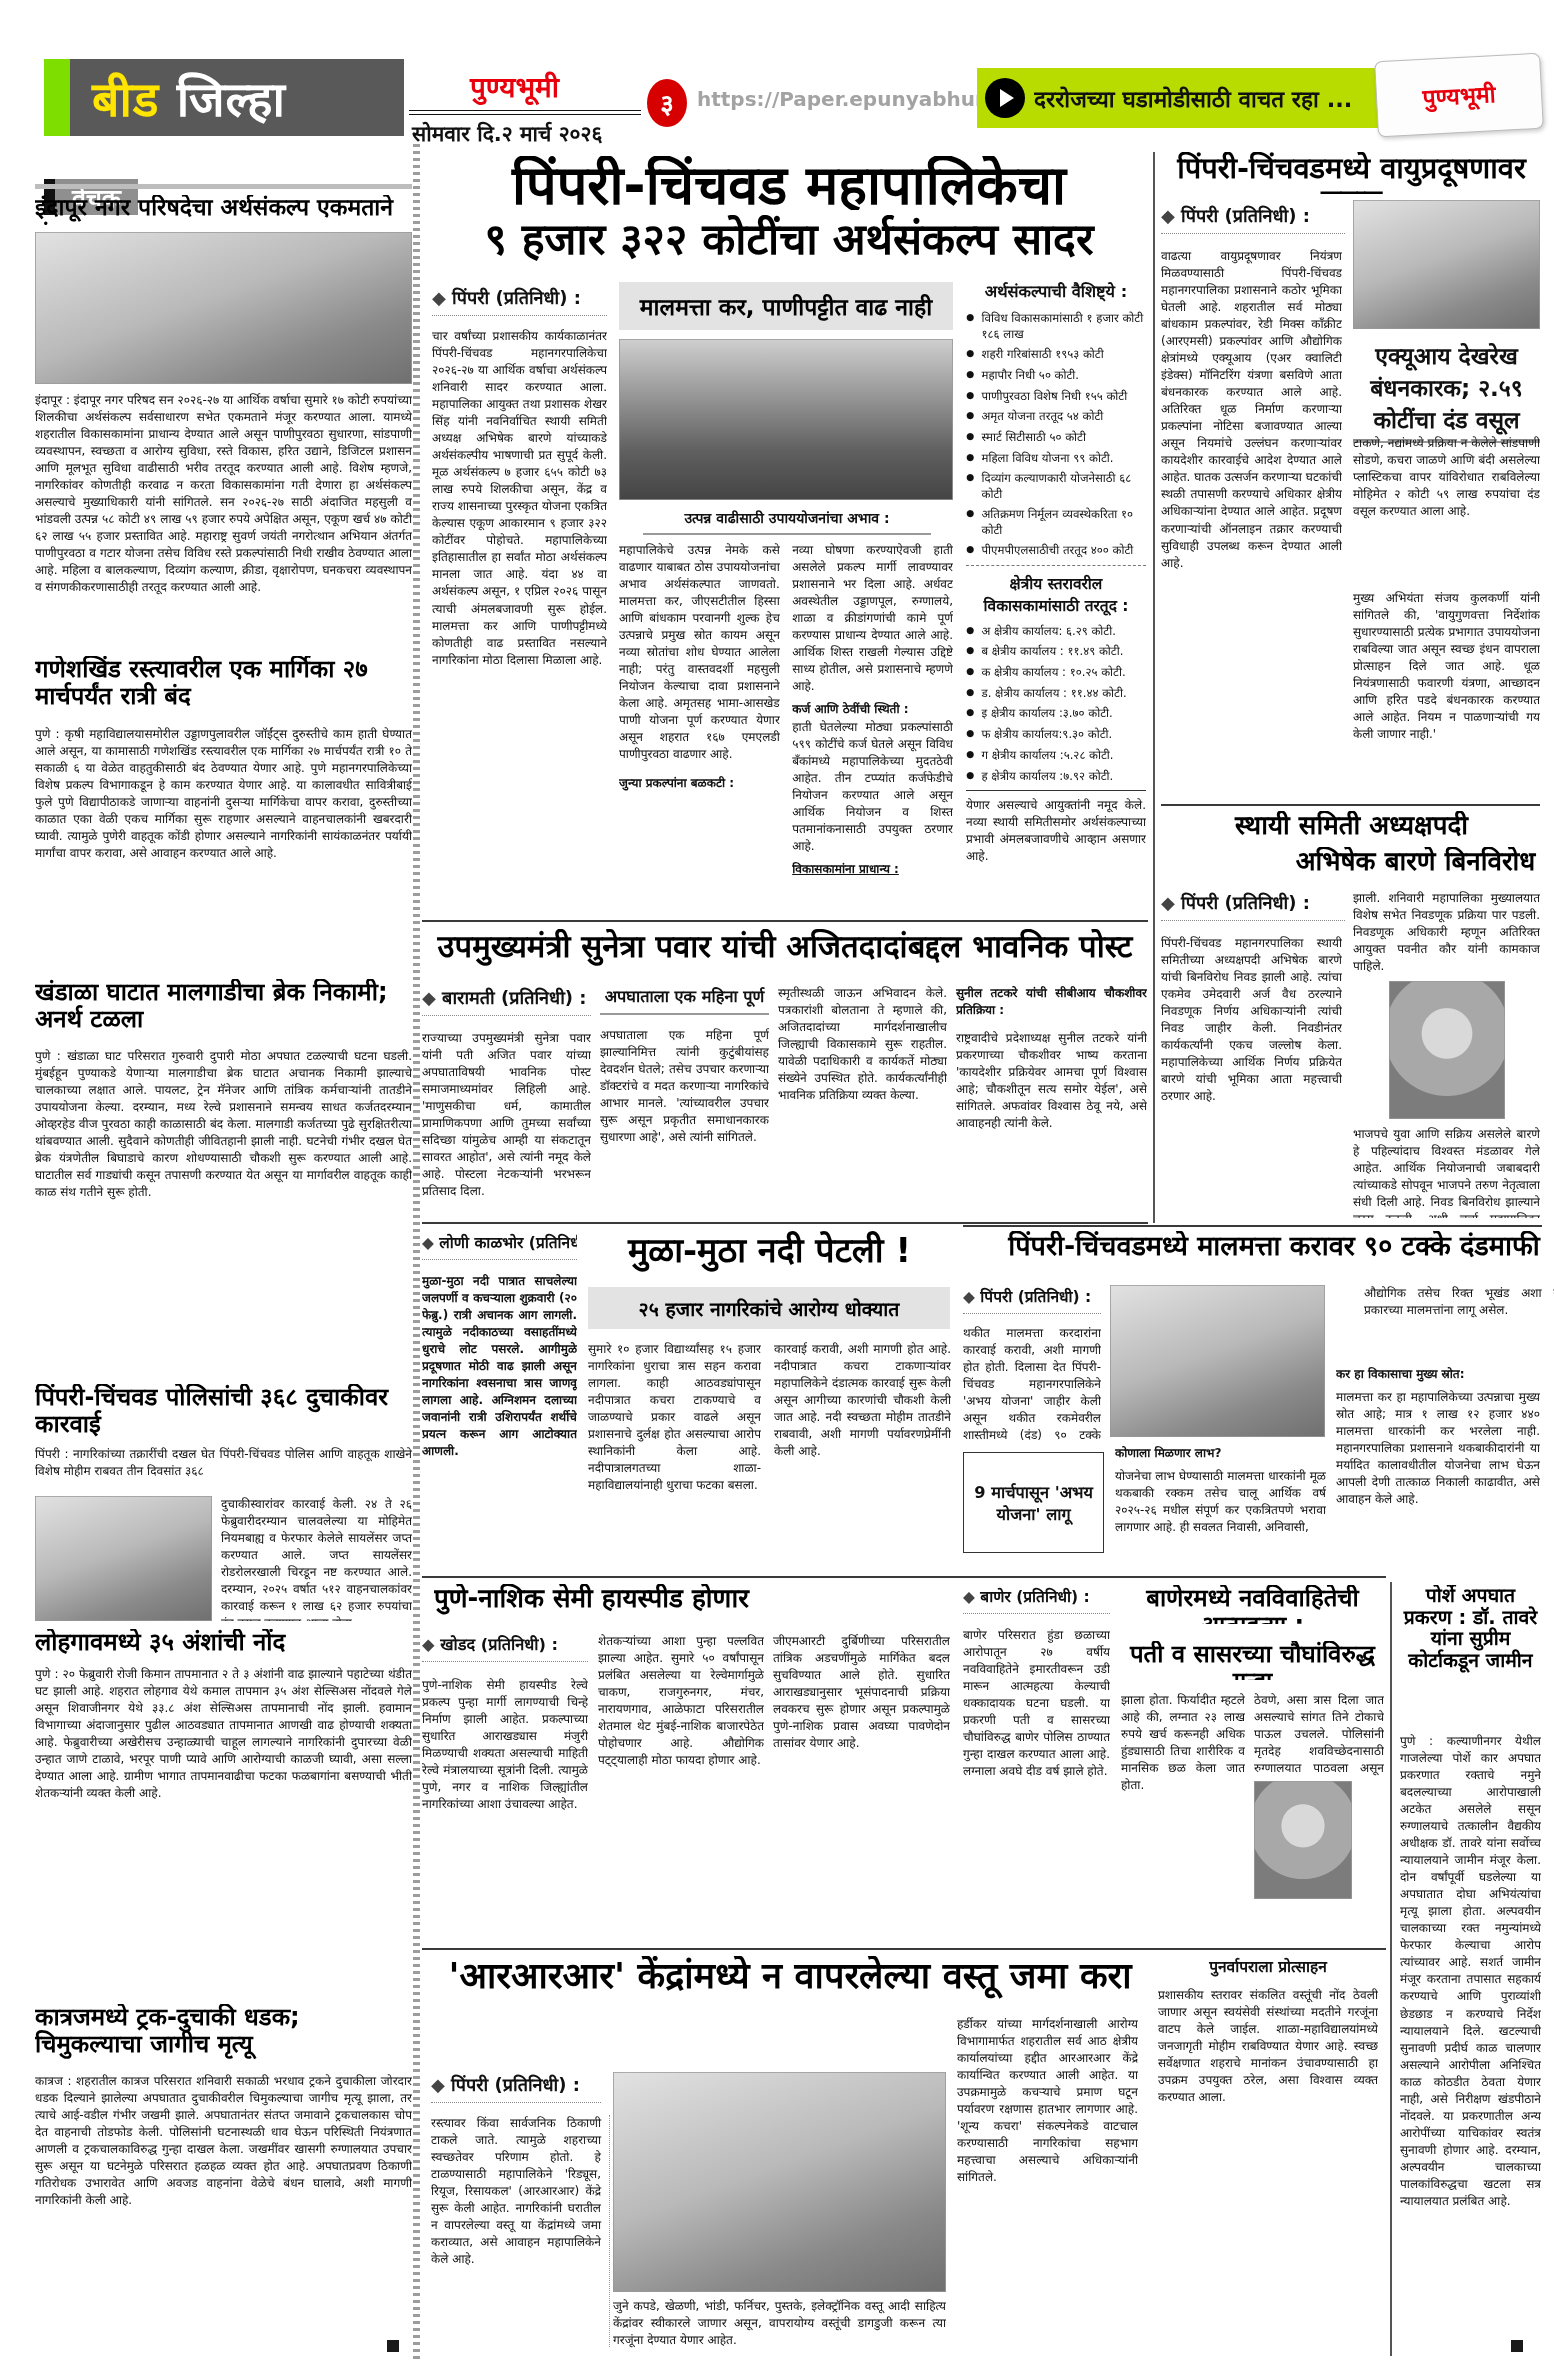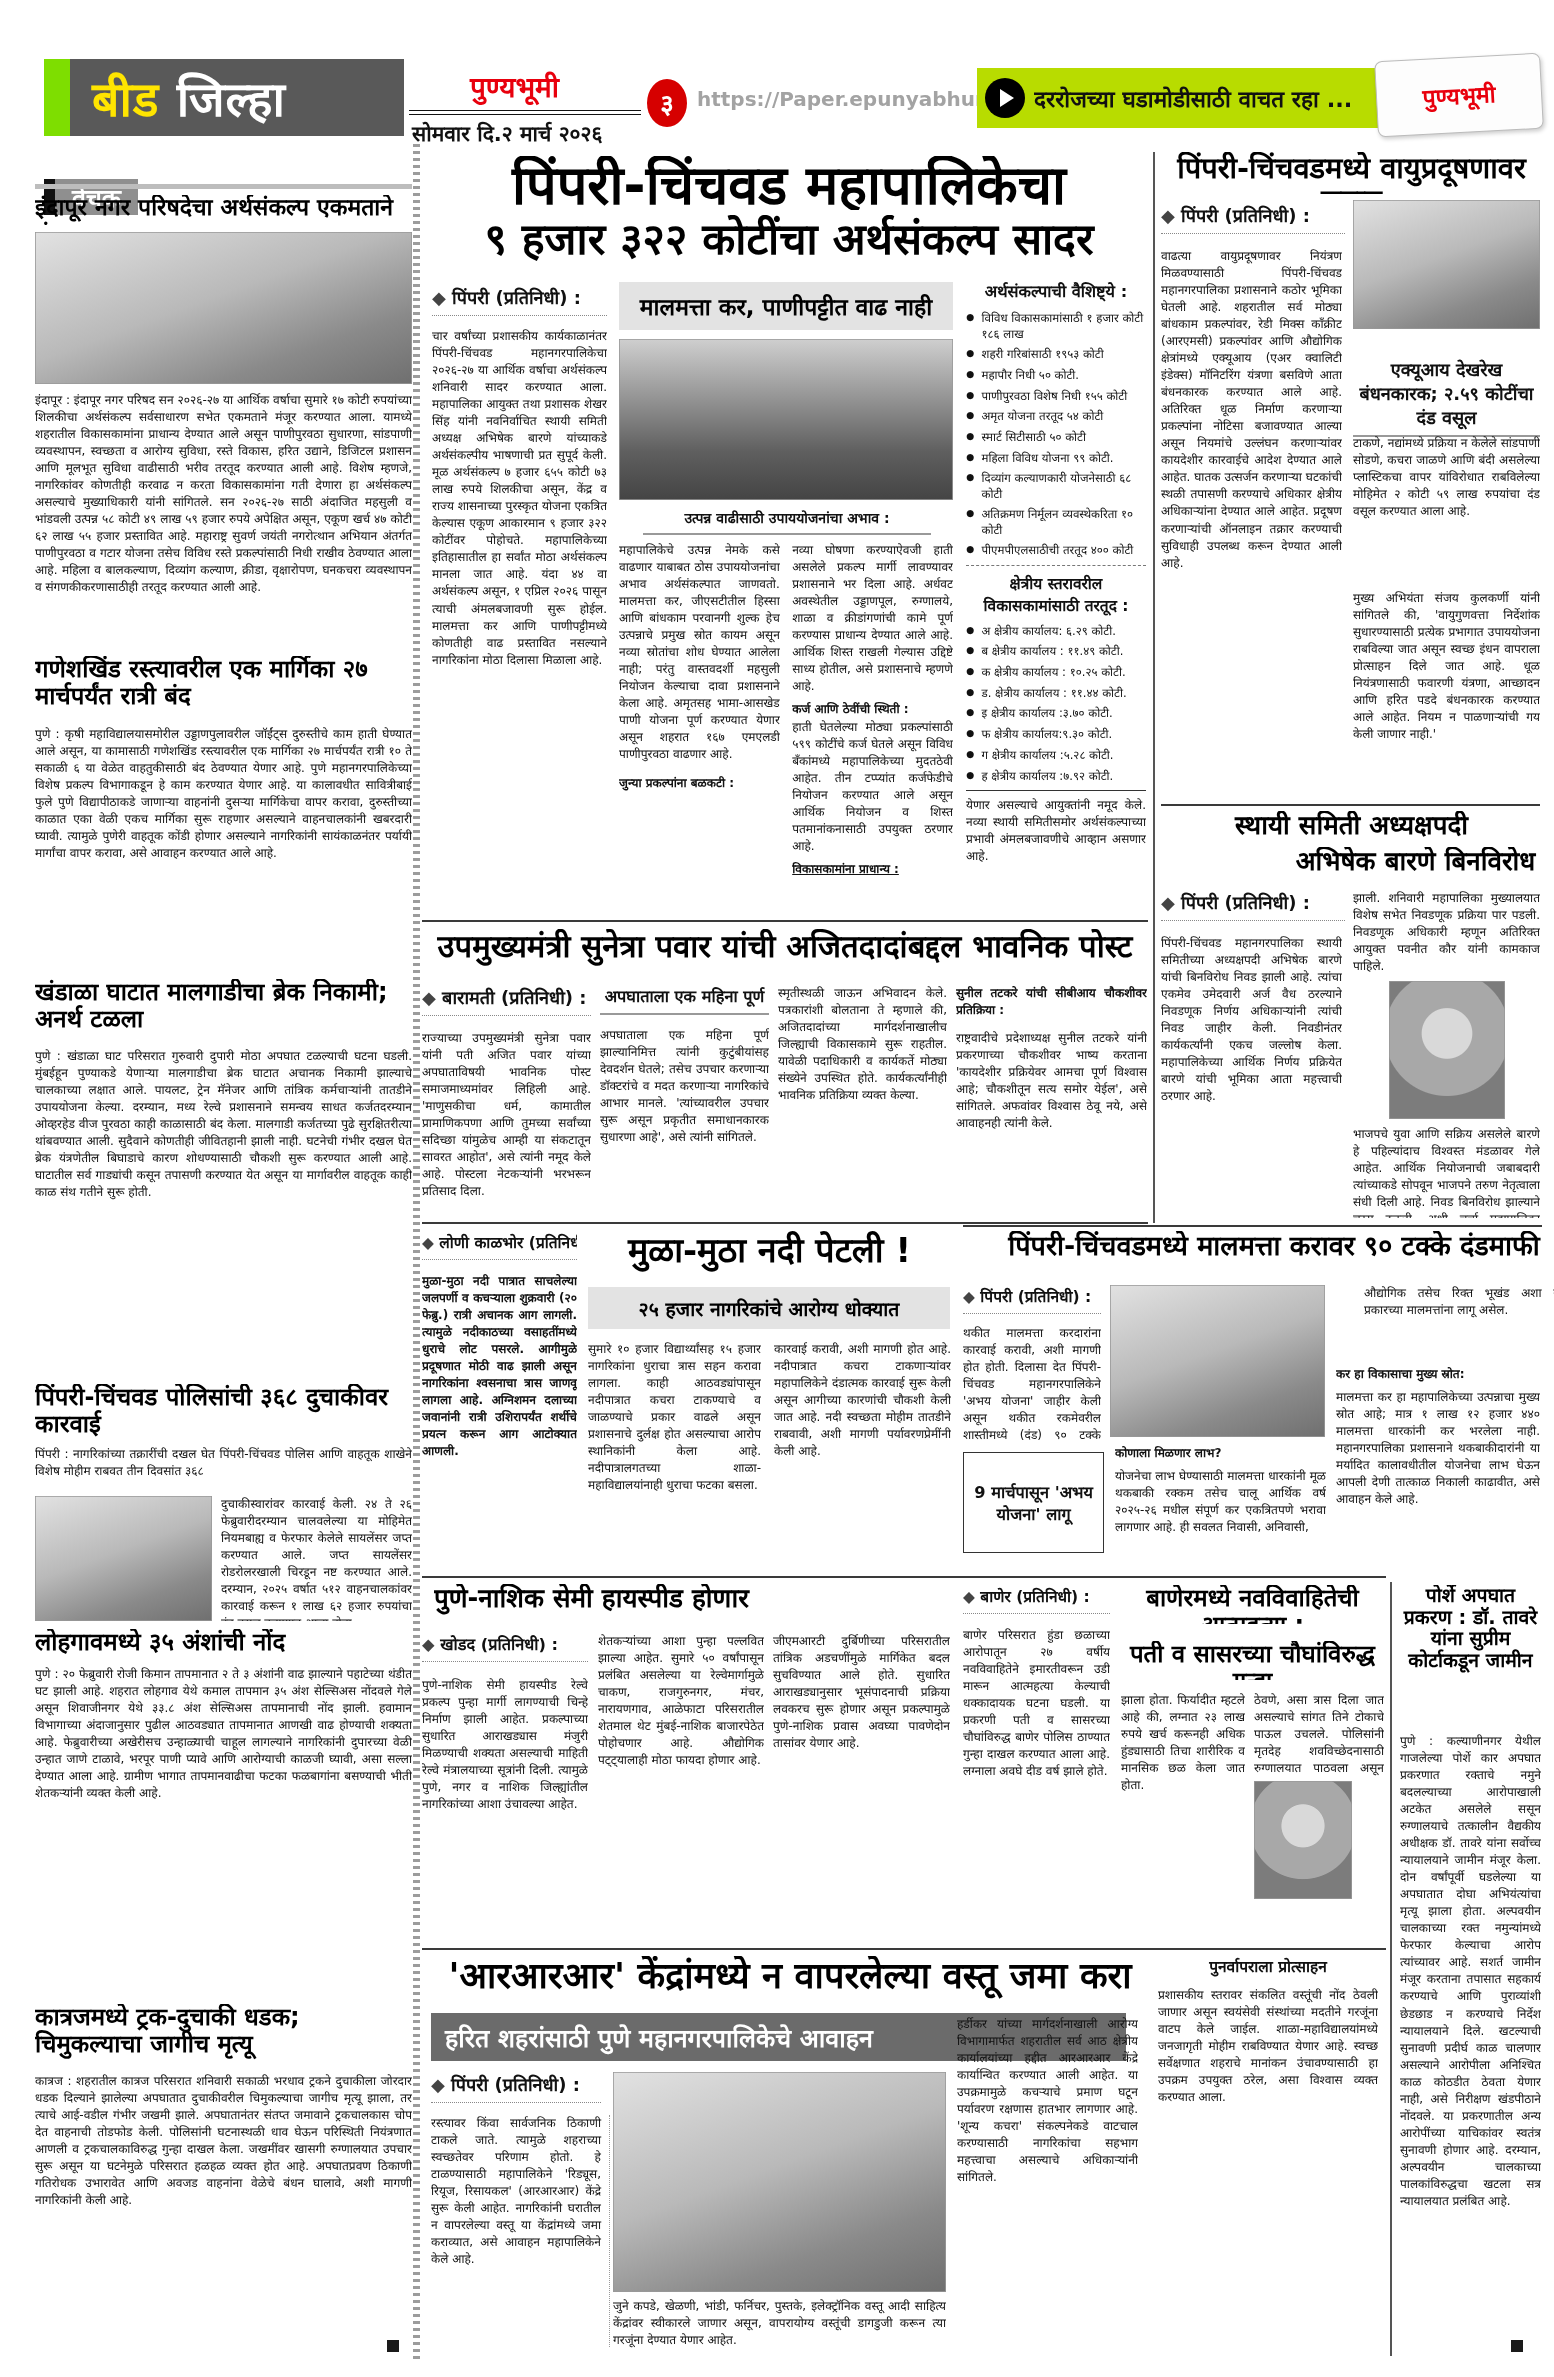--- a/index.html
+++ b/index.html
@@ -169,34 +169,33 @@
 
   <div class="abs head" style="left:434px;top:1584px;width:356px;height:39px;font-size:26px;">पुणे-नाशिक सेमी हायस्पीड होणार</div>
   <div class="abs byline" style="left:422px;top:1633px;width:166px;font-size:16.3px;">खोडद (प्रतिनिधी) :</div>
   <div class="abs body" style="left:422px;top:1677px;width:166px;height:262px;">पुणे-नाशिक सेमी हायस्पीड रेल्वे प्रकल्प पुन्हा मार्गी लागण्याची चिन्हे निर्माण झाली आहेत. प्रकल्पाच्या सुधारित आराखड्यास मंजुरी मिळण्याची शक्यता असल्याची माहिती रेल्वे मंत्रालयाच्या सूत्रांनी दिली. त्यामुळे पुणे, नगर व नाशिक जिल्ह्यांतील नागरिकांच्या आशा उंचावल्या आहेत.</div>
   <div class="abs body" style="left:598px;top:1633px;width:166px;height:305px;">शेतकऱ्यांच्या आशा पुन्हा पल्लवित झाल्या आहेत. सुमारे ५० वर्षांपासून प्रलंबित असलेल्या या रेल्वेमार्गामुळे चाकण, राजगुरुनगर, मंचर, नारायणगाव, आळेफाटा परिसरातील शेतमाल थेट मुंबई-नाशिक बाजारपेठेत पोहोचणार आहे. औद्योगिक पट्ट्यालाही मोठा फायदा होणार आहे.</div>
   <div class="abs body" style="left:773px;top:1633px;width:177px;height:305px;">जीएमआरटी दुर्बिणीच्या परिसरातील तांत्रिक अडचणींमुळे मार्गिकेत बदल सुचविण्यात आले होते. सुधारित आराखड्यानुसार भूसंपादनाची प्रक्रिया लवकरच सुरू होणार असून प्रकल्पामुळे पुणे-नाशिक प्रवास अवघ्या पावणेदोन तासांवर येणार आहे.</div>
 
   <div class="hline abs" style="left:422px;top:1948px;width:964px;"></div>
 
   <div class="abs head center" style="left:430px;top:1956px;width:720px;height:50px;font-size:36px;">'आरआरआर' केंद्रांमध्ये न वापरलेल्या वस्तू जमा करा</div>
-  <div class="abs darkbox" style="left:431px;top:2013px;width:681px;height:48px;font-size:25px;">हरित शहरांसाठी पुणे महानगरपालिकेचे आवाहन</div>
   <div class="abs byline" style="left:431px;top:2072px;width:170px;">पिंपरी (प्रतिनिधी) :</div>
   <div class="abs body" style="left:431px;top:2115px;width:170px;height:232px;border-right:0.8px dotted #999;padding-right:7.7px;">रस्त्यावर किंवा सार्वजनिक ठिकाणी टाकले जाते. त्यामुळे शहराच्या स्वच्छतेवर परिणाम होतो. हे टाळण्यासाठी महापालिकेने 'रिड्यूस, रियूज, रिसायकल' (आरआरआर) केंद्रे सुरू केली आहेत. नागरिकांनी घरातील न वापरलेल्या वस्तू या केंद्रांमध्ये जमा कराव्यात, असे आवाहन महापालिकेने केले आहे.</div>
   <div class="abs photo" style="left:613px;top:2072px;width:333px;height:220px;"></div>
   <div class="abs body" style="left:613px;top:2298px;width:333px;height:51px;">जुने कपडे, खेळणी, भांडी, फर्निचर, पुस्तके, इलेक्ट्रॉनिक वस्तू आदी साहित्य केंद्रांवर स्वीकारले जाणार असून, वापरायोग्य वस्तूंची डागडुजी करून त्या गरजूंना देण्यात येणार आहेत.</div>
   <div class="abs body" style="left:957px;top:2016px;width:181px;height:333px;">हर्डीकर यांच्या मार्गदर्शनाखाली आरोग्य विभागामार्फत शहरातील सर्व आठ क्षेत्रीय कार्यालयांच्या हद्दीत आरआरआर केंद्रे कार्यान्वित करण्यात आली आहेत. या उपक्रमामुळे कचऱ्याचे प्रमाण घटून पर्यावरण रक्षणास हातभार लागणार आहे. 'शून्य कचरा' संकल्पनेकडे वाटचाल करण्यासाठी नागरिकांचा सहभाग महत्त्वाचा असल्याचे अधिकाऱ्यांनी सांगितले.</div>
   <div class="abs body subbold center" style="left:1158px;top:1956px;width:220px;height:26px;font-size:15.5px;">पुनर्वापराला प्रोत्साहन</div>
   <div class="abs body" style="left:1158px;top:1987px;width:220px;height:362px;">प्रशासकीय स्तरावर संकलित वस्तूंची नोंद ठेवली जाणार असून स्वयंसेवी संस्थांच्या मदतीने गरजूंना वाटप केले जाईल. शाळा-महाविद्यालयांमध्ये जनजागृती मोहीम राबविण्यात येणार आहे. स्वच्छ सर्वेक्षणात शहराचे मानांकन उंचावण्यासाठी हा उपक्रम उपयुक्त ठरेल, असा विश्वास व्यक्त करण्यात आला.</div>
 
   <div class="abs head center" style="left:1161px;top:152px;width:381px;height:42px;font-size:29px;">पिंपरी-चिंचवडमध्ये वायुप्रदूषणावर लगाम</div>
   <div class="abs byline" style="left:1161px;top:203px;width:184px;">पिंपरी (प्रतिनिधी) :</div>
   <div class="abs photo" style="left:1353px;top:200px;width:187px;height:129px;"></div>
   <div class="abs body" style="left:1161px;top:248px;width:181px;height:551px;">वाढत्या वायुप्रदूषणावर नियंत्रण मिळवण्यासाठी पिंपरी-चिंचवड महानगरपालिका प्रशासनाने कठोर भूमिका घेतली आहे. शहरातील सर्व मोठ्या बांधकाम प्रकल्पांवर, रेडी मिक्स काँक्रीट (आरएमसी) प्रकल्पांवर आणि औद्योगिक क्षेत्रांमध्ये एक्यूआय (एअर क्वालिटी इंडेक्स) मॉनिटरिंग यंत्रणा बसविणे आता बंधनकारक करण्यात आले आहे. अतिरिक्त धूळ निर्माण करणाऱ्या प्रकल्पांना नोटिसा बजावण्यात आल्या असून नियमांचे उल्लंघन करणाऱ्यांवर कायदेशीर कारवाईचे आदेश देण्यात आले आहेत. घातक उत्सर्जन करणाऱ्या घटकांची स्थळी तपासणी करण्याचे अधिकार क्षेत्रीय अधिकाऱ्यांना देण्यात आले आहेत. प्रदूषण करणाऱ्यांची ऑनलाइन तक्रार करण्याची सुविधाही उपलब्ध करून देण्यात आली आहे.</div>
-  <div class="abs boxtitle" style="left:1353px;top:357px;width:187px;font-size:18px;">एक्यूआय देखरेख बंधनकारक; २.५९ कोटींचा दंड वसूल</div>
+  <div class="abs boxtitle" style="left:1353px;top:339px;width:187px;font-size:23px;">एक्यूआय देखरेख बंधनकारक; २.५९ कोटींचा दंड वसूल</div>
   <div class="abs body" style="left:1353px;top:435px;width:187px;height:149px;">टाकणे, नद्यांमध्ये प्रक्रिया न केलेले सांडपाणी सोडणे, कचरा जाळणे आणि बंदी असलेल्या प्लास्टिकचा वापर यांविरोधात राबविलेल्या मोहिमेत २ कोटी ५९ लाख रुपयांचा दंड वसूल करण्यात आला आहे.</div>
   <div class="abs body" style="left:1353px;top:590px;width:187px;height:209px;">मुख्य अभियंता संजय कुलकर्णी यांनी सांगितले की, 'वायुगुणवत्ता निर्देशांक सुधारण्यासाठी प्रत्येक प्रभागात उपाययोजना राबविल्या जात असून स्वच्छ इंधन वापराला प्रोत्साहन दिले जात आहे. धूळ नियंत्रणासाठी फवारणी यंत्रणा, आच्छादन आणि हरित पडदे बंधनकारक करण्यात आले आहेत. नियम न पाळणाऱ्यांची गय केली जाणार नाही.'</div>
 
   <div class="hline abs" style="left:1161px;top:804px;width:379px;"></div>
 
   <div class="abs head center" style="left:1161px;top:811px;width:381px;height:34px;font-size:26px;">स्थायी समिती अध्यक्षपदी</div>
   <div class="abs head center" style="left:1225px;top:847px;width:381px;height:34px;font-size:26px;">अभिषेक बारणे बिनविरोध</div>
   <div class="abs byline" style="left:1161px;top:890px;width:184px;">पिंपरी (प्रतिनिधी) :</div>
   <div class="abs body" style="left:1161px;top:935px;width:181px;height:283px;">पिंपरी-चिंचवड महानगरपालिका स्थायी समितीच्या अध्यक्षपदी अभिषेक बारणे यांची बिनविरोध निवड झाली आहे. त्यांचा एकमेव उमेदवारी अर्ज वैध ठरल्याने निवडणूक निर्णय अधिकाऱ्यांनी त्यांची निवड जाहीर केली. निवडीनंतर कार्यकर्त्यांनी एकच जल्लोष केला. महापालिकेच्या आर्थिक निर्णय प्रक्रियेत बारणे यांची भूमिका आता महत्त्वाची ठरणार आहे.</div>
   <div class="abs" style="left:1353px;top:890px;width:187px;height:328px;overflow:hidden;">

